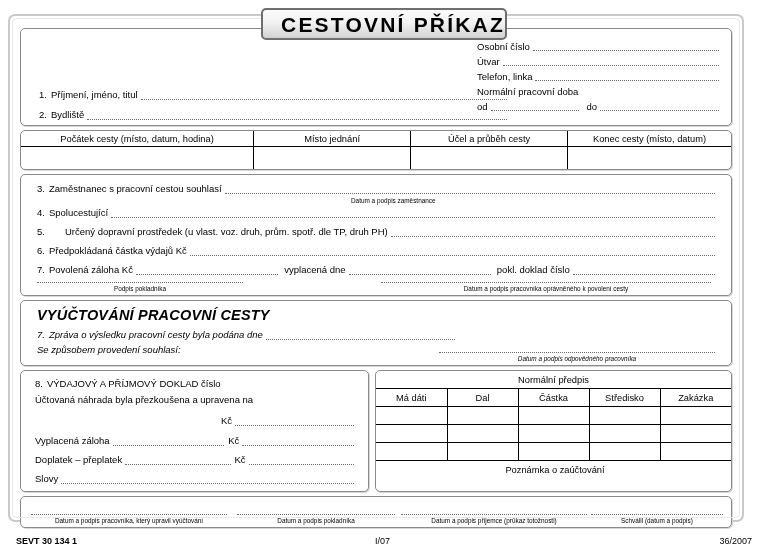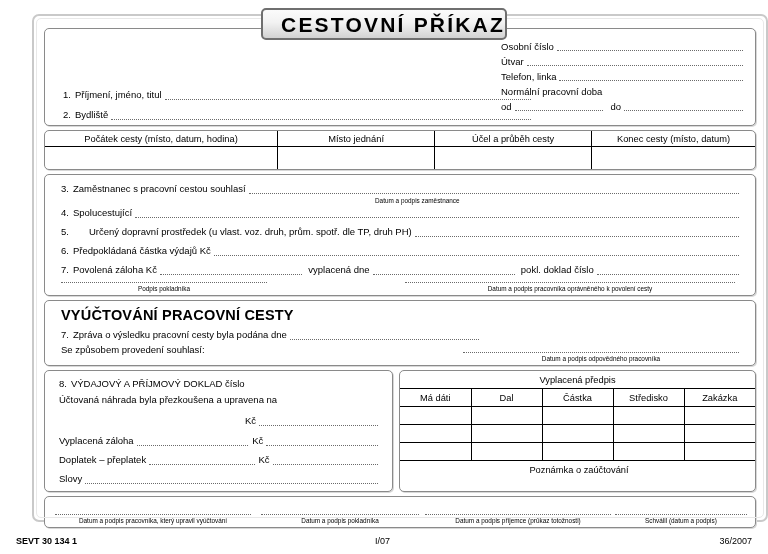--- a/index.html
+++ b/index.html
@@ -7,21 +7,21 @@
     width:768px;height:554px;
     background:#ffffff;
     font-family:"Liberation Sans","DejaVu Sans",sans-serif;
     color:#000;
     overflow:hidden;
   }
   .page{position:relative;width:768px;height:554px;}
 
   
   .outer-frame{
-    position:absolute;left:32px;top:14px;width:736px;height:508px;
+    position:absolute;left:8px;top:14px;width:736px;height:508px;
     border:2px solid #c9c9c9;
     border-radius:7px;
     background:#ffffff;
     box-sizing:border-box;
   }
   .outer-frame:after{
     content:"";position:absolute;left:2px;top:2px;right:2px;bottom:2px;
     border:1px solid #e8e8e8;border-radius:5px;pointer-events:none;
   }
 
@@ -73,21 +73,21 @@
     border-bottom:1px solid #000;border-right:1px solid #000;
     height:15px;padding:0 2px;
   }
   table.trip td{border-right:1px solid #000;}
   table.trip th:last-child,table.trip td:last-child{border-right:none;}
 
   
   #items-box{left:10px;top:158px;width:712px;height:122px;}
 
   
-  #vyuc-box{left:10px;top:284px;width:712px;height:66px;}
+  #vyuc-box{left:10px;top:284px;width:712px;height:66px;font-style:italic;}
   .sec-title{font-size:14.5px;font-weight:bold;letter-spacing:.2px;}
 
   
   #doklad-box{left:10px;top:354px;width:349px;height:122px;}
   
   #predpis-box{left:365px;top:354px;width:357px;height:122px;}
   table.pred{width:100%;border-collapse:collapse;table-layout:fixed;}
   table.pred th,table.pred td{
     border:1px solid #000;font-size:9.3px;font-weight:normal;
     height:15px;text-align:center;
@@ -264,21 +264,21 @@
       <div class="row" style="left:14px;top:102px;right:12px;">
         <span class="lbl">Slovy</span>
         <span class="dots"></span>
       </div>
     </div>
 
     <div class="box shadow" id="predpis-box">
       <table class="pred">
         <tbody>
             <tr>
-          <td class="capt" colspan="5">Vyplacená předpis</td>
+          <td class="capt" colspan="5">Normální předpis</td>
         </tr>
         <tr>
           <th style="border-left:none">Má dáti</th>
           <th>Dal</th>
           <th>Částka</th>
           <th>Středisko</th>
           <th style="border-right:none">Zakázka</th>
         </tr>
         <tr>
           <td style="border-left:none"></td>

